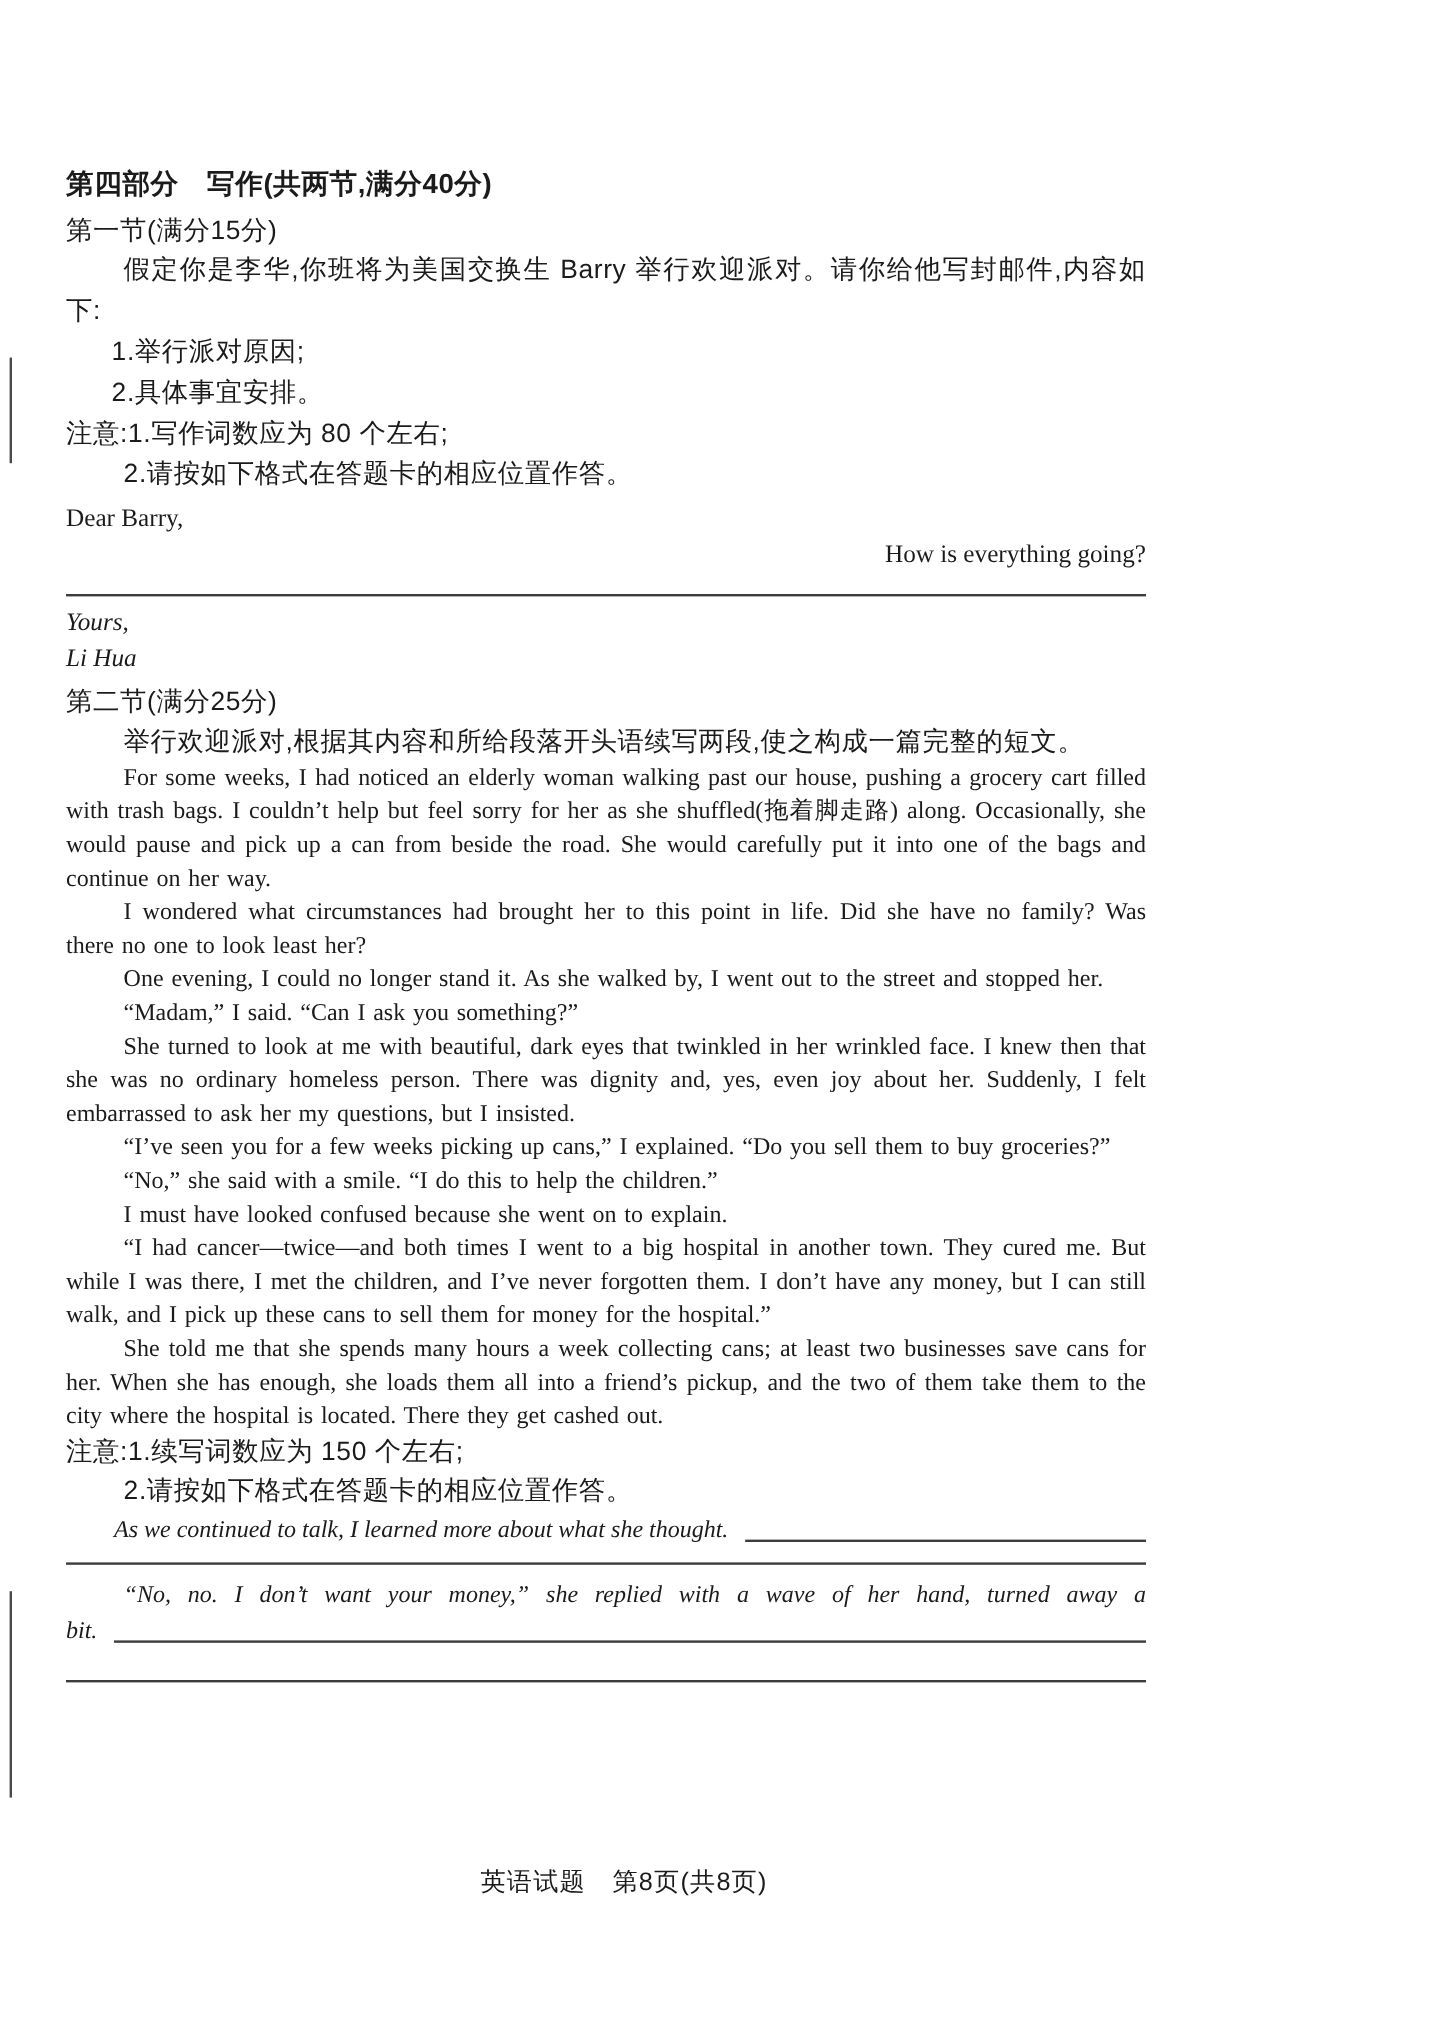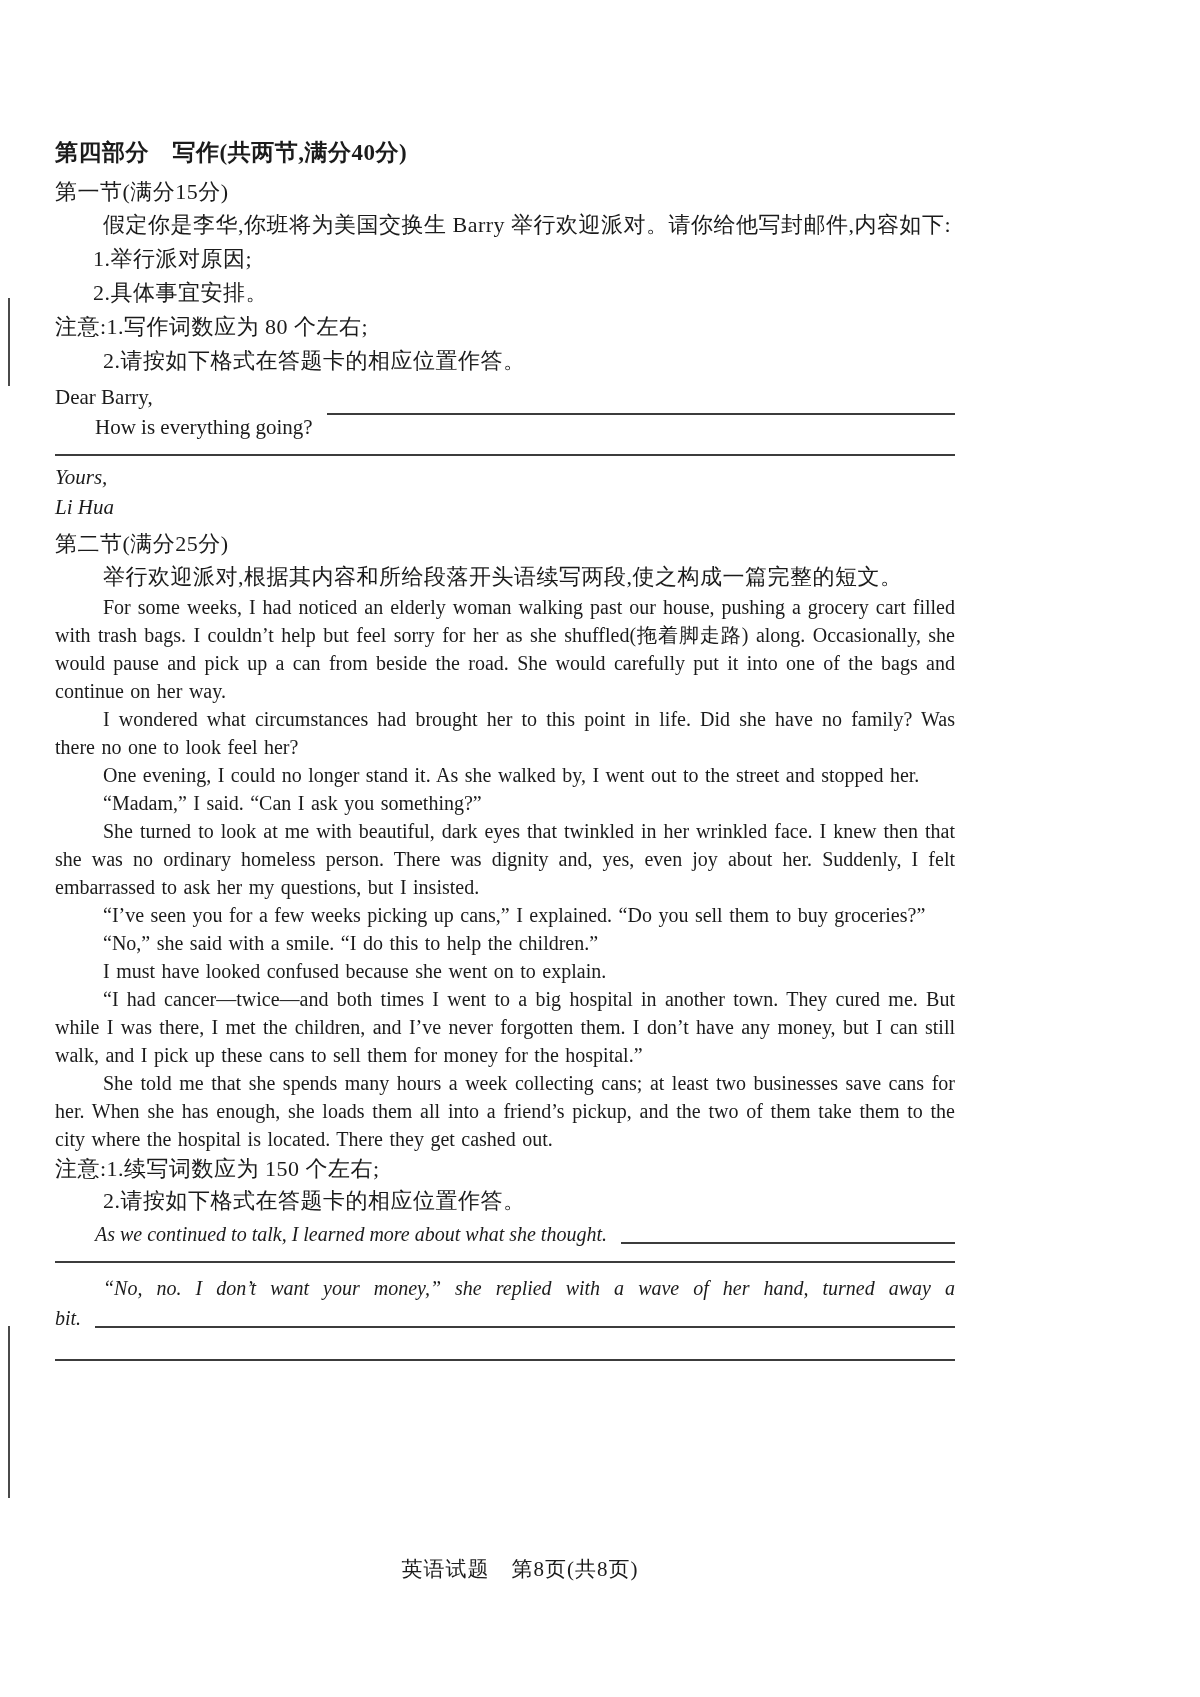--- a/index.html
+++ b/index.html
@@ -11,21 +11,21 @@
     font-family:"Liberation Serif","DejaVu Serif",serif;
     overflow:hidden;
   }
   .content{
     position:absolute;
     left:55px;top:138px;
     width:900px;
   }
   
   .cn{
-    font-family:Liberation Serif, serif;
+    font-family:Liberation Sans, sans-serif;
     font-size:22px;
     line-height:34px;
     letter-spacing:0.5px;
   }
   .part-heading{
     font-size:23px;
     font-weight:bold;
     line-height:30px;
     margin-bottom:8px;
   }
@@ -41,22 +41,23 @@
   .cn-point{ padding-left:38px; }
   .cn-note2{ padding-left:48px; }
   
   .en{
     font-family:"Liberation Serif","DejaVu Serif",serif;
     font-size:21px;
     line-height:30px;
   }
   .letter-open{
     display:flex;
-    align-items:flex-start;
+    align-items:flex-end;
     padding-left:40px;
+    flex-direction:column;
   }
   .blank-line{
     flex:1;
     border-bottom:2px solid #3c3c3c;
     margin:0 0 5px 14px;
     height:1px;
   }
   .separator{
     height:2px;
     background:#3c3c3c;
@@ -146,21 +147,21 @@
   <div class="sign-block">
     <div class="en">Yours,</div>
     <div class="en">Li Hua</div>
   </div>
 
   <div class="cn section-title mt6">第二节(满分25分)</div>
   <p class="cn cn-para" style="line-height:33px;">举行欢迎派对,根据其内容和所给段落开头语续写两段,使之构成一篇完整的短文。</p>
 
   <div class="story">
     <p>For some weeks, I had noticed an elderly woman walking past our house, pushing a grocery cart filled with trash bags. I couldn’t help but feel sorry for her as she shuffled(拖着脚走路) along. Occasionally, she would pause and pick up a can from beside the road. She would carefully put it into one of the bags and continue on her way.</p>
-    <p>I wondered what circumstances had brought her to this point in life. Did she have no family? Was there no one to look feel her?</p>
+    <p>I wondered what circumstances had brought her to this point in life. Did she have no family? Was there no one to look least her?</p>
     <p>One evening, I could no longer stand it. As she walked by, I went out to the street and stopped her.</p>
     <p>“Madam,” I said. “Can I ask you something?”</p>
     <p>She turned to look at me with beautiful, dark eyes that twinkled in her wrinkled face. I knew then that she was no ordinary homeless person. There was dignity and, yes, even joy about her. Suddenly, I felt embarrassed to ask her my questions, but I insisted.</p>
     <p>“I’ve seen you for a few weeks picking up cans,” I explained. “Do you sell them to buy groceries?”</p>
     <p>“No,” she said with a smile. “I do this to help the children.”</p>
     <p>I must have looked confused because she went on to explain.</p>
     <p>“I had cancer—twice—and both times I went to a big hospital in another town. They cured me. But while I was there, I met the children, and I’ve never forgotten them. I don’t have any money, but I can still walk, and I pick up these cans to sell them for money for the hospital.”</p>
     <p>She told me that she spends many hours a week collecting cans; at least two businesses save cans for her. When she has enough, she loads them all into a friend’s pickup, and the two of them take them to the city where the hospital is located. There they get cashed out.</p>
   </div>
 

